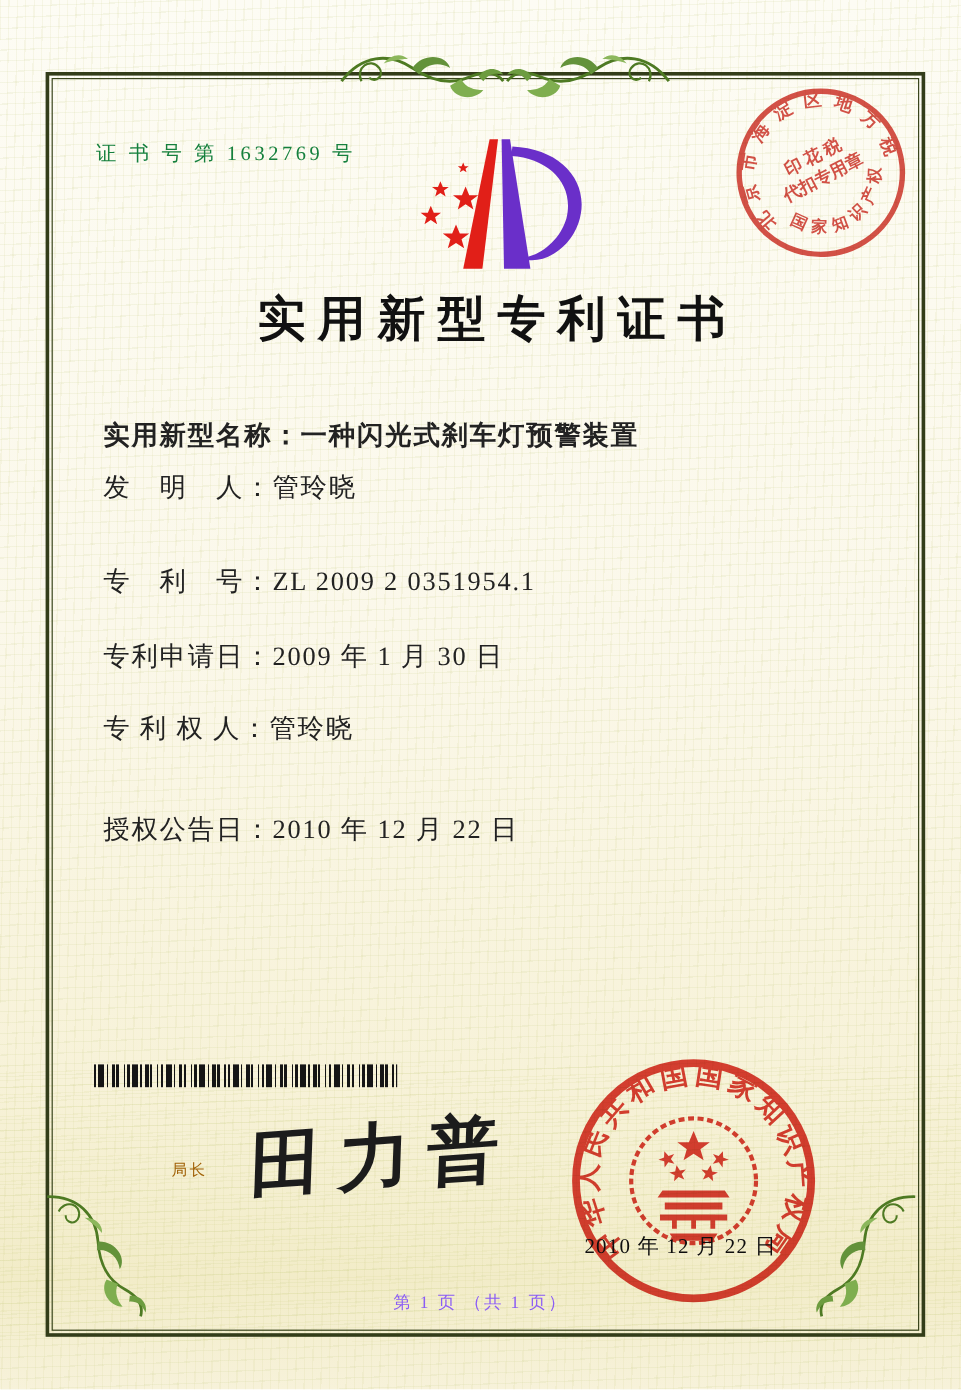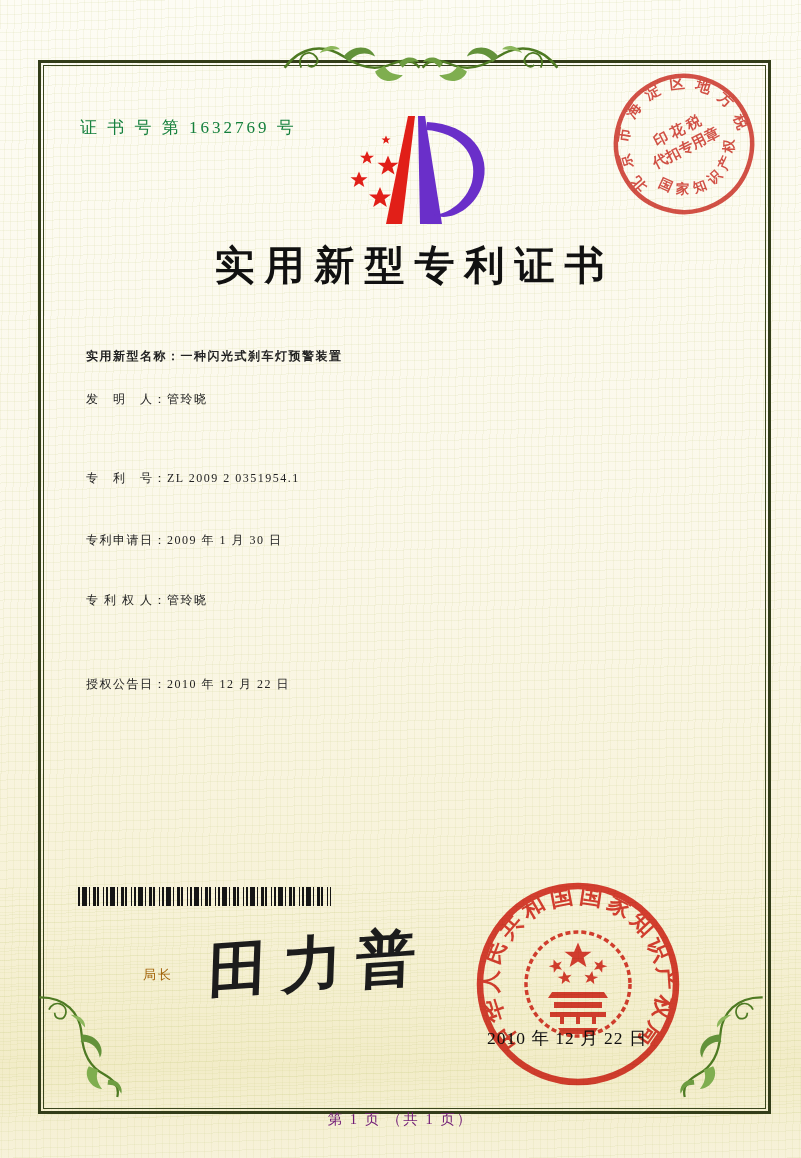--- a/index.html
+++ b/index.html
@@ -14,40 +14,40 @@
   .waveband{position:absolute;left:0;right:0;height:230px;bottom:40px;opacity:.5;
     background:repeating-linear-gradient(178deg, rgba(196,200,110,.22) 0 1px, transparent 1px 6px);}
   
   .border-outer{position:absolute;left:38px;top:60px;width:727px;height:1048px;
     border:3px solid #333d19;}
   .border-inner{position:absolute;inset:2px;border:1px solid #3a451d;}
   .txt{position:absolute;white-space:nowrap;}
   .certno{left:80px;top:116px;font-size:17px;letter-spacing:3px;color:#15803d;}
   .title{left:0;right:0;top:238px;text-align:center;font-size:40px;font-weight:700;
          letter-spacing:10px;color:#111;margin-left:28px;}
-  .field{position:absolute;left:86px;font-size:12px;color:#222;letter-spacing:1.5px;}
+  .field{position:absolute;left:86px;font-size:22px;color:#222;letter-spacing:1.5px;}
   .field b{font-weight:600;}
   .paras{position:absolute;left:86px;top:686px;width:636px;font-size:16.5px;
          line-height:1.74;color:#26251f;text-align:justify;}
   .paras p{margin:0;text-indent:2em;letter-spacing:.5px;}
   .barcode{position:absolute;left:78px;top:887px;width:253px;height:19px;
     background:repeating-linear-gradient(90deg,
       #151515 0 2px, transparent 2px 4px, #151515 4px 9px, transparent 9px 11px,
       #151515 11px 12px, transparent 12px 15px, #151515 15px 18px, transparent 18px 19px,
       #151515 19px 21px, transparent 21px 25px, #151515 25px 26px, transparent 26px 28px);}
   .sig-title{left:143px;top:966px;font-size:13px;letter-spacing:2px;color:#a16207;}
   .sig-name{left:208px;top:924px;font-size:60px;font-weight:700;color:#1c1c1c;
     transform:rotate(-4deg) skewX(-6deg);letter-spacing:14px;
     font-family:"DejaVu Serif",serif;}
   .seal-wrap{position:absolute;left:468px;top:878px;width:220px;height:215px;
     mix-blend-mode:multiply;opacity:.94;}
   .tax-wrap{position:absolute;left:610px;top:70px;width:148px;height:148px;
     transform:rotate(-27deg);mix-blend-mode:multiply;opacity:.88;}
   .seal-date{left:487px;top:1026px;font-size:17.5px;letter-spacing:1px;color:#0e0e0e;z-index:5;}
-  .footer{left:0;right:0;top:1076px;text-align:center;font-size:14.5px;letter-spacing:2px;color:#701a75;margin-top:34px;}
+  .footer{left:0;right:0;top:1076px;text-align:center;font-size:14.5px;letter-spacing:2px;color:#8b5cf6;}
   .logo-wrap{position:absolute;left:330px;top:110px;width:172px;height:128px;}
   .orn{position:absolute;pointer-events:none;}
 </style>
 </head>
 <body>
 
 <div class="paper"></div>
 <div class="waveband"></div>
 
 <div class="border-outer">

